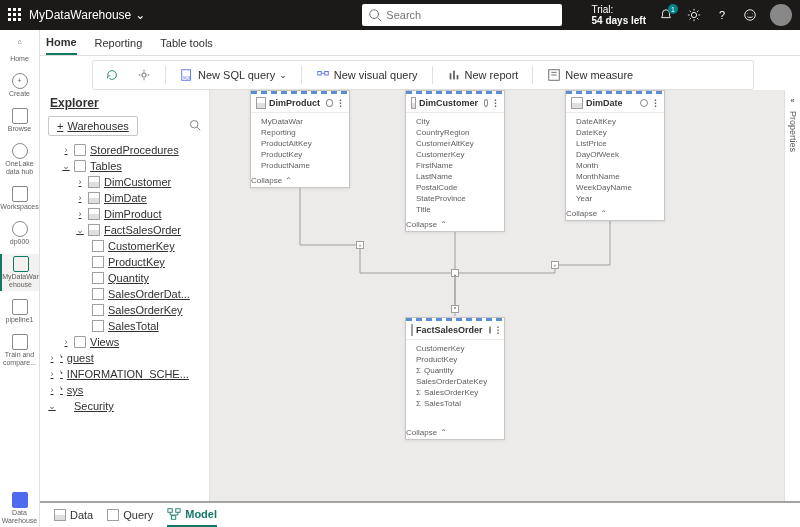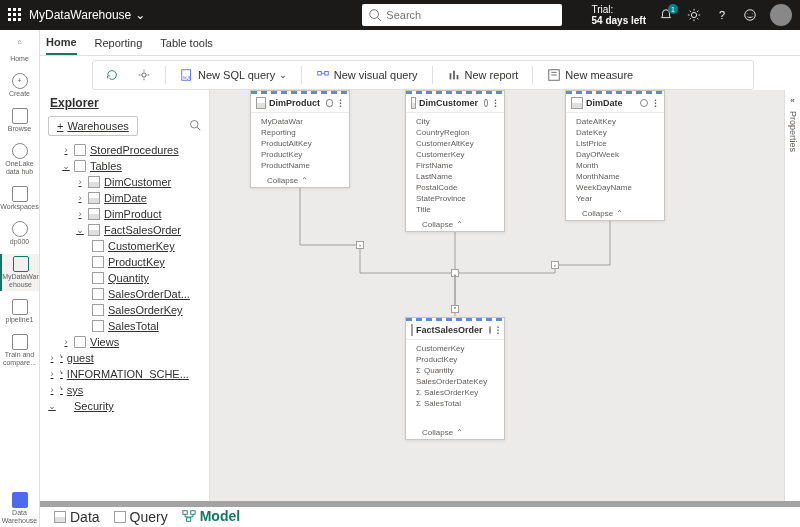--- a/index.html
+++ b/index.html
@@ -59,42 +59,42 @@
 .canvas-wrap { flex: 1; display: flex; flex-direction: column; position: relative; background: #edebe9; }
 .canvas { flex: 1; position: relative; overflow: hidden; }
 .entity { position: absolute; width: 100px; background: #fff; border: 1px solid #c8c6c4; box-shadow: 0 1px 3px rgba(0,0,0,0.08); font-size: 8px; }
 .entity-top { height: 3px; background: repeating-linear-gradient(90deg,#5b8dd6 0 6px,#fff 6px 10px); }
 .entity-hd { display: flex; align-items: center; gap: 3px; padding: 3px 5px; font-weight: 600; font-size: 9px; border-bottom: 1px solid #edebe9; }
 .entity-hd .spacer { flex: 1; }
 .entity-hd .dots { letter-spacing: -1px; color: #605e5c; }
 .eye { width: 8px; height: 8px; border: 1px solid #888; border-radius: 50%; }
 .entity-cols { padding: 3px 0; }
 .ecol { padding: 1px 10px; color: #605e5c; font-size: 8px; }
-.entity-ft { padding: 2px 16px; color: #605e5c; font-size: 8px; display:flex; align-items:center; gap:3px;}
+.entity-ft { padding: 2px 0; color: #605e5c; font-size: 8px; display:flex; align-items:center; gap:3px;}
 .sigma { font-size: 8px; color: #605e5c; padding-right:2px; display:inline-block; width:8px;}
 
 .connector { position: absolute; stroke: #a19f9d; stroke-width: 1; fill: none; }
 .cardbox { position:absolute; width:8px; height:8px; background:#fff; border:1px solid #a19f9d; font-size:6px; display:flex; align-items:center; justify-content:center; }
 
 
 .rightrail { position: absolute; right: 0; top: 90px; bottom: 26px; width: 16px; border-left: 1px solid #e1dfdd; display: flex; flex-direction: column; align-items: center; padding-top: 6px; gap: 6px; background: #fff; font-size:8px; }
 .vtext { writing-mode: vertical-rl; font-size: 9px; color: #605e5c; }
 
 
 .statusbar { height: 26px; border-top: 1px solid #e1dfdd; display: flex; align-items: center; background: #fff; font-size: 11px; }
 .sb-left { display: flex; align-items: center; }
 .sb-arrow { width: 22px; text-align: center; color: #605e5c; }
 .sb-tab { padding: 4px 10px; border: 1px solid #e1dfdd; border-bottom: none; }
 .sb-add { width: 22px; height: 22px; background: #117865; color: #fff; display: flex; align-items: center; justify-content: center; font-size: 14px; margin-left: 4px;}
 .sb-right { margin-left: auto; display: flex; align-items: center; gap: 8px; padding-right: 24px; color: #605e5c; }
 .zoom-track { width: 50px; height: 2px; background: #c8c6c4; position: relative; }
 .zoom-thumb { position: absolute; top: -3px; left: 20px; width: 2px; height: 8px; background: #323130; }
 
 
-.viewtabs { position: absolute; left: 40px; right: 0; bottom: 0; height: 26px; border-top: 6px solid #a3a3a3; display: flex; align-items: center; gap: 14px; padding-left: 14px; font-size: 14px; background:#fff;}
+.viewtabs { position: absolute; left: 40px; right: 0; bottom: 0; height: 26px; border-top: 2px solid #a3a3a3; display: flex; align-items: center; gap: 14px; padding-left: 14px; font-size: 11px; background:#fff;}
 .vt { display: flex; align-items: center; gap: 4px; padding: 4px 0; }
 .vt.active { border-bottom: 2px solid #117865; color: #117865; font-weight: 600; }
 
 svg { overflow: visible; }
 </style>
 </head>
 <body>
 
 <div class="topbar">
   <div class="waffle">

